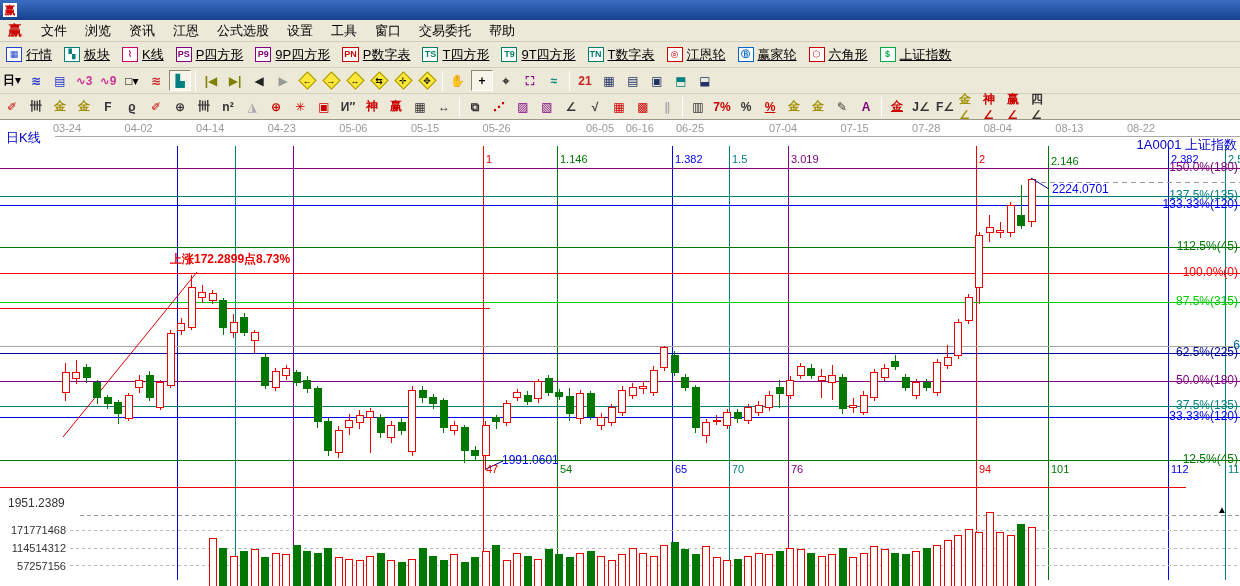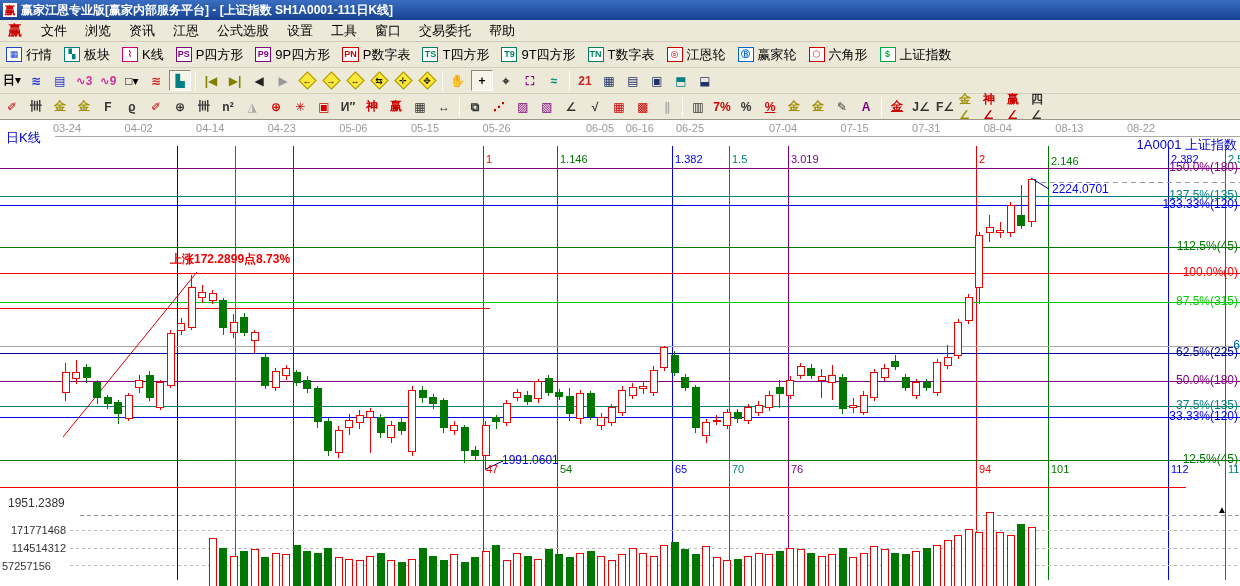--- a/index.html
+++ b/index.html
@@ -13,21 +13,21 @@
     text-align:center;margin-right:4px;font-weight:bold;}
   #menubar{position:absolute;left:0;top:20px;width:1240px;height:22px;background:#ece9d8;
     border-bottom:1px solid #cfcbb8;display:flex;align-items:center;font-size:13px;color:#000;}
   #menubar .logo{color:#c00;font-weight:bold;font-size:14px;margin:0 10px 0 8px;}
   #menubar .mi{padding:2px 9px;cursor:default;}
   .tbar{position:absolute;left:0;width:1240px;background:#ece9d8;display:flex;align-items:center;}
   #tb1{top:42px;height:26px;border-bottom:1px solid #d4d0c0;font-size:13px;}
   #tb1 .tbtn{display:flex;align-items:center;margin:0 2px;padding:1px 4px;cursor:default;}
   #tb1 .ticon{display:inline-block;min-width:16px;height:15px;border:1px solid currentColor;
     font-size:9px;font-weight:bold;line-height:13px;text-align:center;margin-right:4px;background:#fff;padding:0 1px;}
-  #tb1 .tlabel{color:#000;}
+  #tb1 .tlabel{color:#000;text-decoration:underline;}
   #tb2{top:68px;height:26px;border-bottom:1px solid #d4d0c0;}
   #tb3{top:94px;height:26px;border-bottom:1px solid #9b978a;}
   .sbtn{width:22px;height:21px;margin:0 1px;display:flex;align-items:center;justify-content:center;
     font-size:12px;font-weight:bold;background:#ece9d8;border:1px solid #ece9d8;cursor:default;position:relative;}
   .sbtn.pressed{background:#f7f5ea;border:1px solid;border-color:#8a8774 #fff #fff #8a8774;}
   .sbtn .dm{position:absolute;width:13px;height:13px;background:#ffe83a;border:1px solid #a89500;
     transform:rotate(45deg);}
   .sbtn .dmg{position:relative;font-size:9px;color:#111;font-weight:bold;}
   .sep{width:1px;height:20px;background:#b6b2a2;border-right:1px solid #fff;margin:0 3px;}
   .u{text-decoration:underline;}
@@ -36,21 +36,20 @@
   #plot{position:absolute;left:0;top:0;}
   .lb{position:absolute;font-size:11px;line-height:12px;white-space:nowrap;}
   .datelb{color:#999;width:44px;text-align:center;top:2px;}
   .pct{font-size:12px;width:90px;text-align:right;}
 </style>
 </head>
 <body>
 
 <div id="titlebar">
   <span class="logo">赢</span>
-  <span>赢家江恩专业版[赢家内部服务平台] - [上证指数  SH1A0001-111日K线]</span>
 </div>
 
 <div id="menubar">
   <span class="logo">赢</span>
 
 <span class="mi">文件</span>
     <span class="mi">浏览</span>
     <span class="mi">资讯</span>
     <span class="mi">江恩</span>
     <span class="mi">公式选股</span>
@@ -574,21 +573,21 @@
     <div class="lb datelb" style="left:188.2px">04-14</div>
     <div class="lb datelb" style="left:259.79999999999995px">04-23</div>
     <div class="lb datelb" style="left:331.4px">05-06</div>
     <div class="lb datelb" style="left:403px">05-15</div>
     <div class="lb datelb" style="left:474.59999999999997px">05-26</div>
     <div class="lb datelb" style="left:578px">06-05</div>
     <div class="lb datelb" style="left:617.8px">06-16</div>
     <div class="lb datelb" style="left:668px">06-25</div>
     <div class="lb datelb" style="left:761px">07-04</div>
     <div class="lb datelb" style="left:832.5999999999999px">07-15</div>
-    <div class="lb datelb" style="left:904.1999999999999px">07-31</div>
+    <div class="lb datelb" style="left:904.1999999999999px">07-28</div>
     <div class="lb datelb" style="left:975.8px">08-04</div>
     <div class="lb datelb" style="left:1047.3999999999999px">08-13</div>
     <div class="lb datelb" style="left:1119px">08-22</div>
     <div class="lb" style="left:486px;top:33px;color:#ee0000">1</div>
     <div class="lb" style="left:486px;top:343px;color:#ee0000">47</div>
     <div class="lb" style="left:560px;top:33px;color:#007700">1.146</div>
     <div class="lb" style="left:560px;top:343px;color:#007700">54</div>
     <div class="lb" style="left:675px;top:33px;color:#0000ee">1.382</div>
     <div class="lb" style="left:675px;top:343px;color:#0000ee">65</div>
     <div class="lb" style="left:732px;top:33px;color:#008080">1.5</div>
@@ -610,18 +609,18 @@
     <div class="lb pct" style="left:1148px;top:146px;color:#ff0000">100.0%(0)</div>
     <div class="lb pct" style="left:1148px;top:175px;color:#00cc00">87.5%(315)</div>
     <div class="lb pct" style="left:1212px;top:219px;color:#0369a1">66.67%(240)</div>
     <div class="lb pct" style="left:1148px;top:226px;color:#000099">62.5%(225)</div>
     <div class="lb pct" style="left:1148px;top:254px;color:#800080">50.0%(180)</div>
     <div class="lb pct" style="left:1148px;top:279px;color:#008080">37.5%(135)</div>
     <div class="lb pct" style="left:1148px;top:290px;color:#0000ee">33.33%(120)</div>
     <div class="lb pct" style="left:1148px;top:333px;color:#007700">12.5%(45)</div>
     <div class="lb" style="left:2px;top:404px;width:64px;text-align:right;color:#333">171771468</div>
     <div class="lb" style="left:2px;top:422px;width:64px;text-align:right;color:#333">114514312</div>
-    <div class="lb" style="left:2px;top:440px;width:64px;color:#333">57257156</div>
+    <div class="lb" style="left:2px;top:440px;width:64px;text-align:right;color:#333">57257156</div>
     <div class="lb" style="left:1052px;top:63px;color:#0000ee;font-size:12px;">2224.0701</div>
     <div class="lb" style="left:502px;top:334px;color:#0000ee;font-size:12px;">1991.0601</div>
     <div class="lb" style="left:170px;top:133px;color:#ee0000;font-size:12px;font-weight:bold;">上涨172.2899点8.73%</div>
     <div class="lb" style="left:1217px;top:384px;color:#000;font-size:10px;">▲</div>
   </div>
 
 </body></html>

